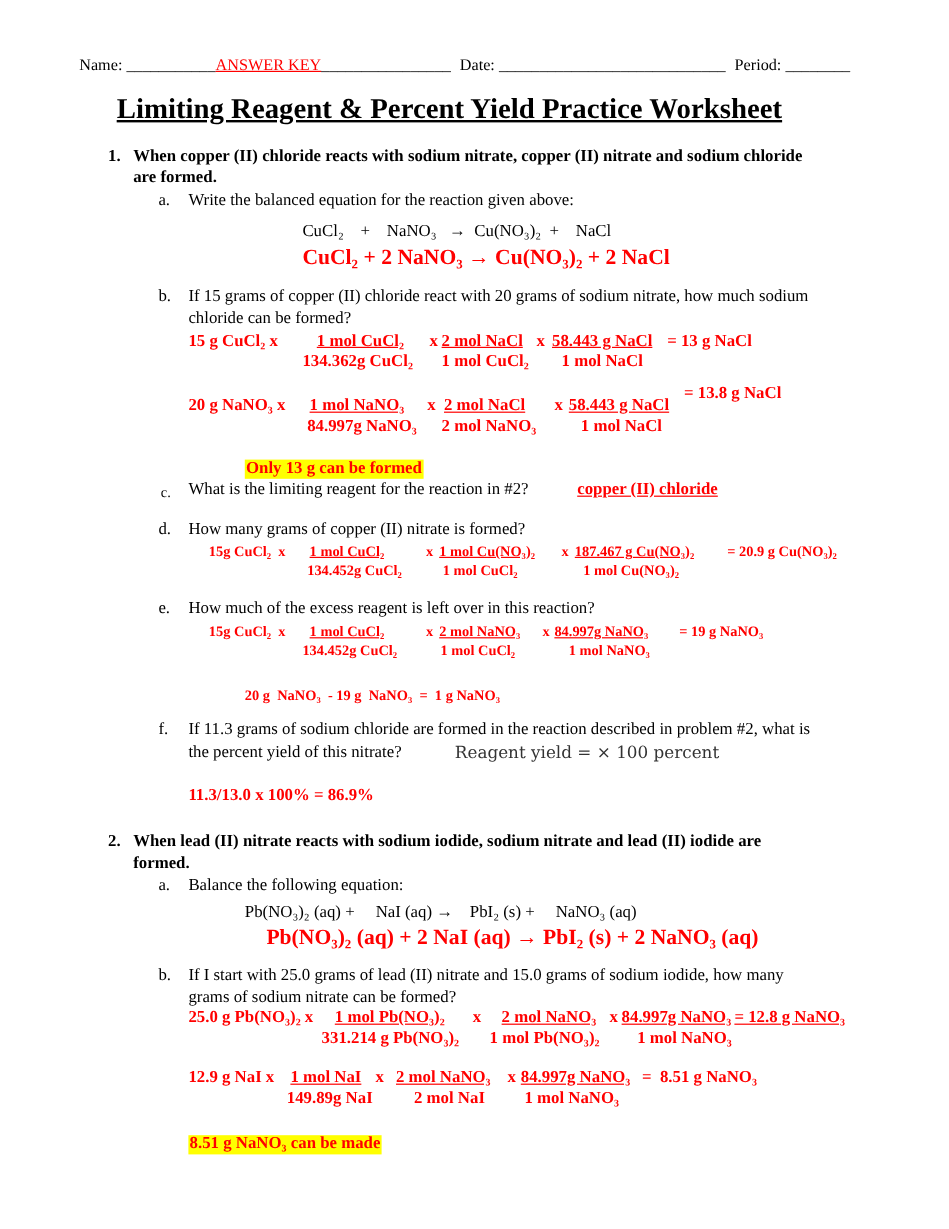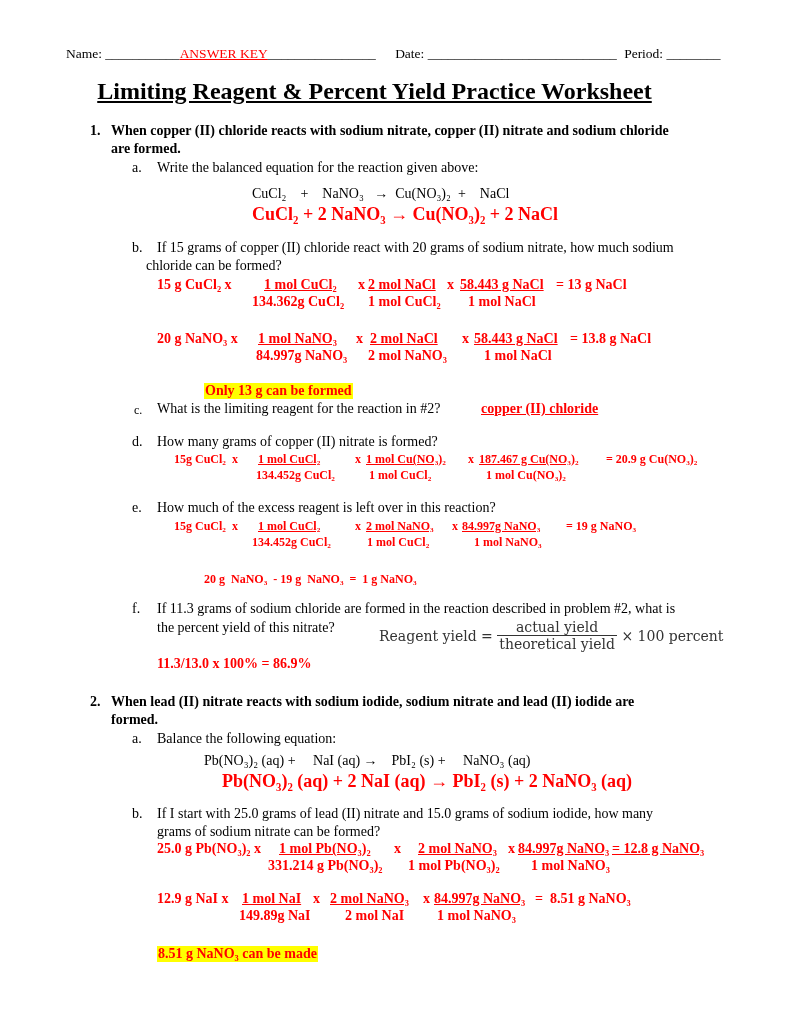--- a/index.html
+++ b/index.html
@@ -18,57 +18,57 @@
   .math { font-family: "DejaVu Serif", serif; font-size: 14px; color: #333; }
   .frac { display: inline-block; vertical-align: middle; text-align: center; }
   .frac .num { display: block; border-bottom: 1px solid #333; padding: 0 2px; }
   .frac .den { display: block; padding: 0 2px; }
 </style>
 </head>
 <body>
 
 <div class="abs f13" style="left:66px; top:46px;">
   <span>Name: ___________</span><span class="red u" style="text-decoration:underline;">ANSWER KEY</span><span>________________</span>
-  <span style="margin-left:16px">Date: ____________________________</span>
+  <span style="margin-left:4px">Date: ____________________________</span>
   <span style="margin-left:4px">Period: ________</span>
 </div>
 
 <div class="abs title" style="left:0; width:749px; text-align:center; top:78px;">Limiting Reagent &amp; Percent Yield Practice Worksheet</div>
 
 <div class="abs f14 b" style="left:90px; top:123px;">1.</div>
 <div class="abs f14 b" style="left:111px; top:123px;">When copper (II) chloride reacts with sodium nitrate, copper (II) nitrate and sodium chloride</div>
 <div class="abs f14 b" style="left:111px; top:141px;">are formed.</div>
 
 <div class="abs f14" style="left:132px; top:160px;">a.</div>
 <div class="abs f14" style="left:157px; top:160px;">Write the balanced equation for the reaction given above:</div>
 <div class="abs f14" style="left:252px; top:186px; white-space:pre;">CuCl₂    +    NaNO₃   →  Cu(NO₃)₂  +    NaCl</div>
 <div class="abs f18 b red" style="left:252px; top:204px;">CuCl₂ + 2 NaNO₃ → Cu(NO₃)₂ + 2 NaCl</div>
 
 <div class="abs f14" style="left:132px; top:240px;">b.</div>
 <div class="abs f14" style="left:157px; top:240px;">If 15 grams of copper (II) chloride react with 20 grams of sodium nitrate, how much sodium</div>
-<div class="abs f14" style="left:146px; top:258px;text-align:center;">chloride can be formed?</div>
+<div class="abs f14" style="left:157px; top:258px;text-align:center;">chloride can be formed?</div>
 
 <div class="abs f14 b red" style="top:277px; left:157px;">15 g CuCl₂ x</div>
 <div class="abs f14 b red u" style="top:277px; left:264px;">1 mol CuCl₂</div>
 <div class="abs f14 b red" style="top:277px; left:358px;">x</div>
 <div class="abs f14 b red u" style="top:277px; left:368px;">2 mol NaCl</div>
 <div class="abs f14 b red" style="top:277px; left:447px;">x</div>
 <div class="abs f14 b red u" style="top:277px; left:460px;">58.443 g NaCl</div>
 <div class="abs f14 b red" style="top:277px; left:556px;">= 13 g NaCl</div>
 <div class="abs f14 b red" style="top:294px; left:252px;">134.362g CuCl₂</div>
 <div class="abs f14 b red" style="top:294px; left:368px;">1 mol CuCl₂</div>
 <div class="abs f14 b red" style="top:294px; left:468px;">1 mol NaCl</div>
 
 <div class="abs f14 b red" style="top:331px; left:157px;">20 g NaNO₃ x</div>
 <div class="abs f14 b red u" style="top:331px; left:258px;">1 mol NaNO₃</div>
 <div class="abs f14 b red" style="top:331px; left:356px;">x</div>
 <div class="abs f14 b red u" style="top:331px; left:370px;">2 mol NaCl</div>
 <div class="abs f14 b red" style="top:331px; left:462px;">x</div>
 <div class="abs f14 b red u" style="top:331px; left:474px;">58.443 g NaCl</div>
-<div class="abs f14 b red" style="top:331px; left:570px;">= 13.8 g NaCl</div>
+<div class="abs f14 b red" style="top:321px; left:570px;">= 13.8 g NaCl</div>
 <div class="abs f14 b red" style="top:348px; left:256px;">84.997g NaNO₃</div>
 <div class="abs f14 b red" style="top:348px; left:368px;">2 mol NaNO₃</div>
 <div class="abs f14 b red" style="top:348px; left:484px;">1 mol NaCl</div>
 
 <div class="abs f14 b red hl" style="top:383px; left:204px; padding:0 1px;">Only 13 g can be formed</div>
 
 <div class="abs f12" style="left:134px; top:403px;">c.</div>
 <div class="abs f14" style="left:157px; top:401px;">What is the limiting reagent for the reaction in #2?</div>
 <div class="abs f14 b red u" style="left:481px; top:401px;">copper (II) chloride</div>
 
@@ -97,24 +97,20 @@
 <div class="abs f12 b red" style="top:535px; left:252px;">134.452g CuCl₂</div>
 <div class="abs f12 b red" style="top:535px; left:367px;">1 mol CuCl₂</div>
 <div class="abs f12 b red" style="top:535px; left:474px;">1 mol NaNO₃</div>
 <div class="abs f12 b red" style="top:572px; left:204px; white-space:pre;">20 g  NaNO₃  - 19 g  NaNO₃  =  1 g NaNO₃</div>
 
 <div class="abs f14" style="left:132px; top:601px;">f.</div>
 <div class="abs f14" style="left:157px; top:601px;">If 11.3 grams of sodium chloride are formed in the reaction described in problem #2, what is</div>
 <div class="abs f14" style="left:157px; top:620px;">the percent yield of this nitrate?</div>
 <div class="abs math" style="left:379px; top:619px;">
   <span style="vertical-align:middle;">Reagent yield =</span>
-  <span class="frac">
-    <span class="num">actual yield</span>
-    <span class="den">theoretical yield</span>
-  </span>
   <span style="vertical-align:middle;">× 100 percent</span>
 </div>
 <div class="abs f14 b red" style="left:157px; top:656px;">11.3/13.0 x 100% = 86.9%</div>
 
 <div class="abs f14 b" style="left:90px; top:694px;">2.</div>
 <div class="abs f14 b" style="left:111px; top:694px;">When lead (II) nitrate reacts with sodium iodide, sodium nitrate and lead (II) iodide are</div>
 <div class="abs f14 b" style="left:111px; top:712px;">formed.</div>
 
 <div class="abs f14" style="left:132px; top:731px;">a.</div>
 <div class="abs f14" style="left:157px; top:731px;">Balance the following equation:</div>

